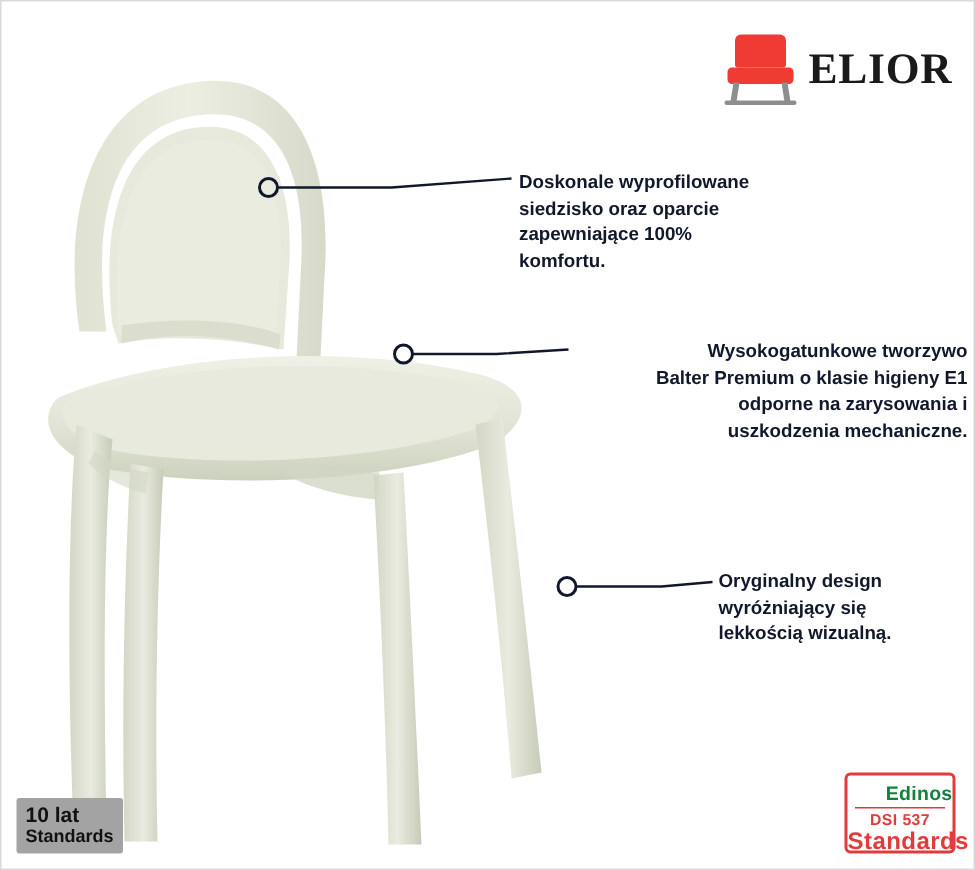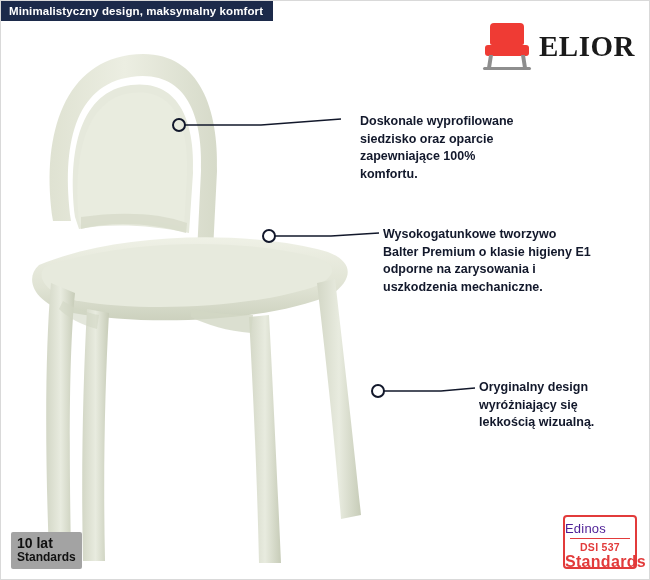--- a/index.html
+++ b/index.html
@@ -116,22 +116,22 @@
 
   
   .callout {
     position: absolute;
     color: #12182b;
     font-size: 12.5px;
     font-weight: bold;
     line-height: 17.5px;
     white-space: pre-line;
   }
-  .callout-1 { left: 359px; top: 112px; width: 290px; }
-  .callout-2 { left: 382px; top: 225px; width: 262px; }
+  .callout-1 { left: 345px; top: 112px; width: 290px; }
+  .callout-2 { left: 382px; top: 225px; width: 262px; text-align: right; }
   .callout-3 { left: 478px; top: 378px; width: 170px; }
 
   
   .badge-guarantee {
     position: absolute;
     left: 10px;
     bottom: 10px;
     background: #a3a3a3;
     color: #111111;
     font-size: 12px;
@@ -150,24 +150,24 @@
     right: 12px;
     bottom: 10px;
     width: 74px;
     height: 54px;
     border: 2px solid #e23b3b;
     border-radius: 4px;
     box-sizing: border-box;
     background: #ffffff;
   }
   .badge-edinos .e-top {
-    color: #4c1d95;
+    color: #15803d;
     font-size: 13px;
-    font-weight: normal;
-    text-align: left;
+    font-weight: bold;
+    text-align: right;
     margin-top: 4px;
     letter-spacing: .2px;
   }
   .badge-edinos .e-sep {
     height: 1px;
     background: #e23b3b;
     margin: 2px 5px 2px 5px;
   }
   .badge-edinos .e-dsi {
     color: #e23b3b;
@@ -234,21 +234,20 @@
 
       <path d="M248 296 C 252 368, 256 452, 258 542 L 280 542 C 276 452, 272 368, 268 294 Z" fill="url(#gLeg)"></path>
 
       <path d="M316 262 C 324 330, 334 420, 340 498 L 360 494 C 352 416, 342 328, 334 258 Z" fill="url(#gLeg)"></path>
 
       <path d="M190 288 C 210 292, 232 294, 252 294 L 250 312 C 226 310, 206 304, 190 296 Z" fill="#d2d7c4" opacity="0.8"></path>
       <path d="M62 280 C 74 288, 86 292, 98 294 L 96 308 C 80 304, 66 296, 58 288 Z" fill="#d2d7c4" opacity="0.6"></path>
     </svg>
   </div>
 
-  <div class="banner">Minimalistyczny design, maksymalny komfort</div>
 
   <div class="brand">
     <div class="chair-logo">
       <div class="back"></div>
       <div class="seat"></div>
       <div class="legL"></div>
       <div class="legR"></div>
       <div class="base"></div>
     </div>
     <div class="brand-name">ELIOR</div>

